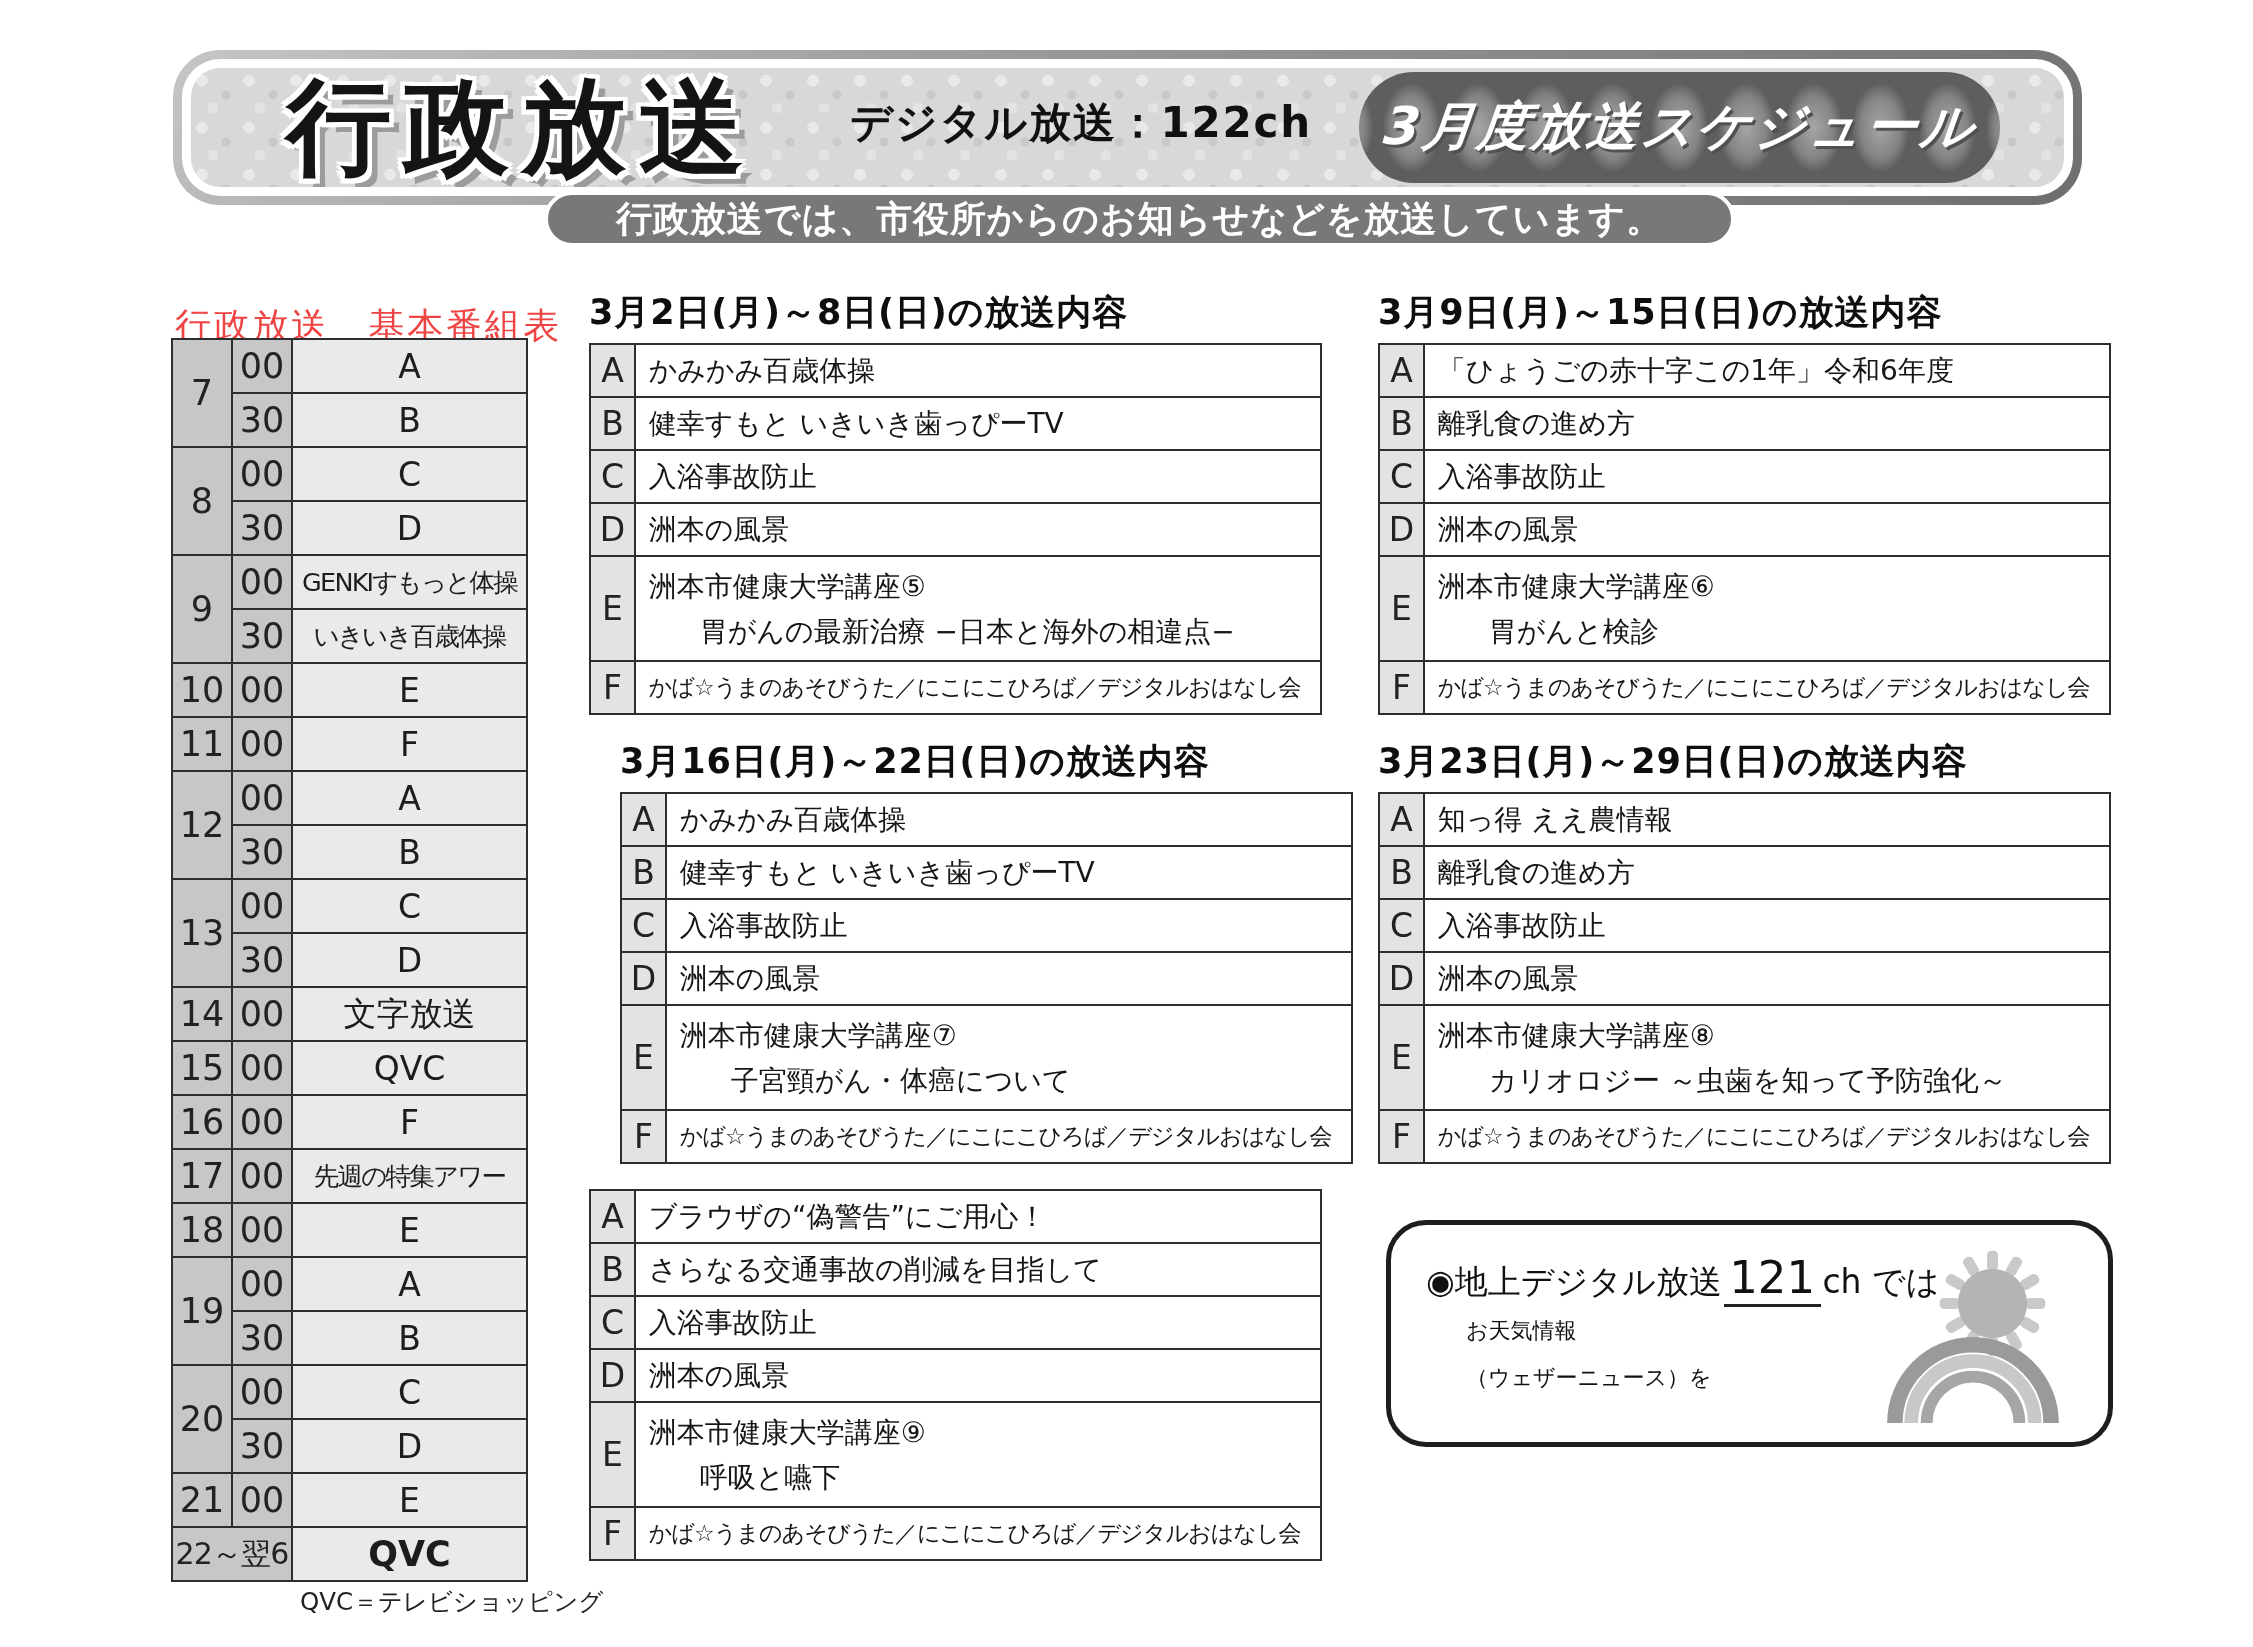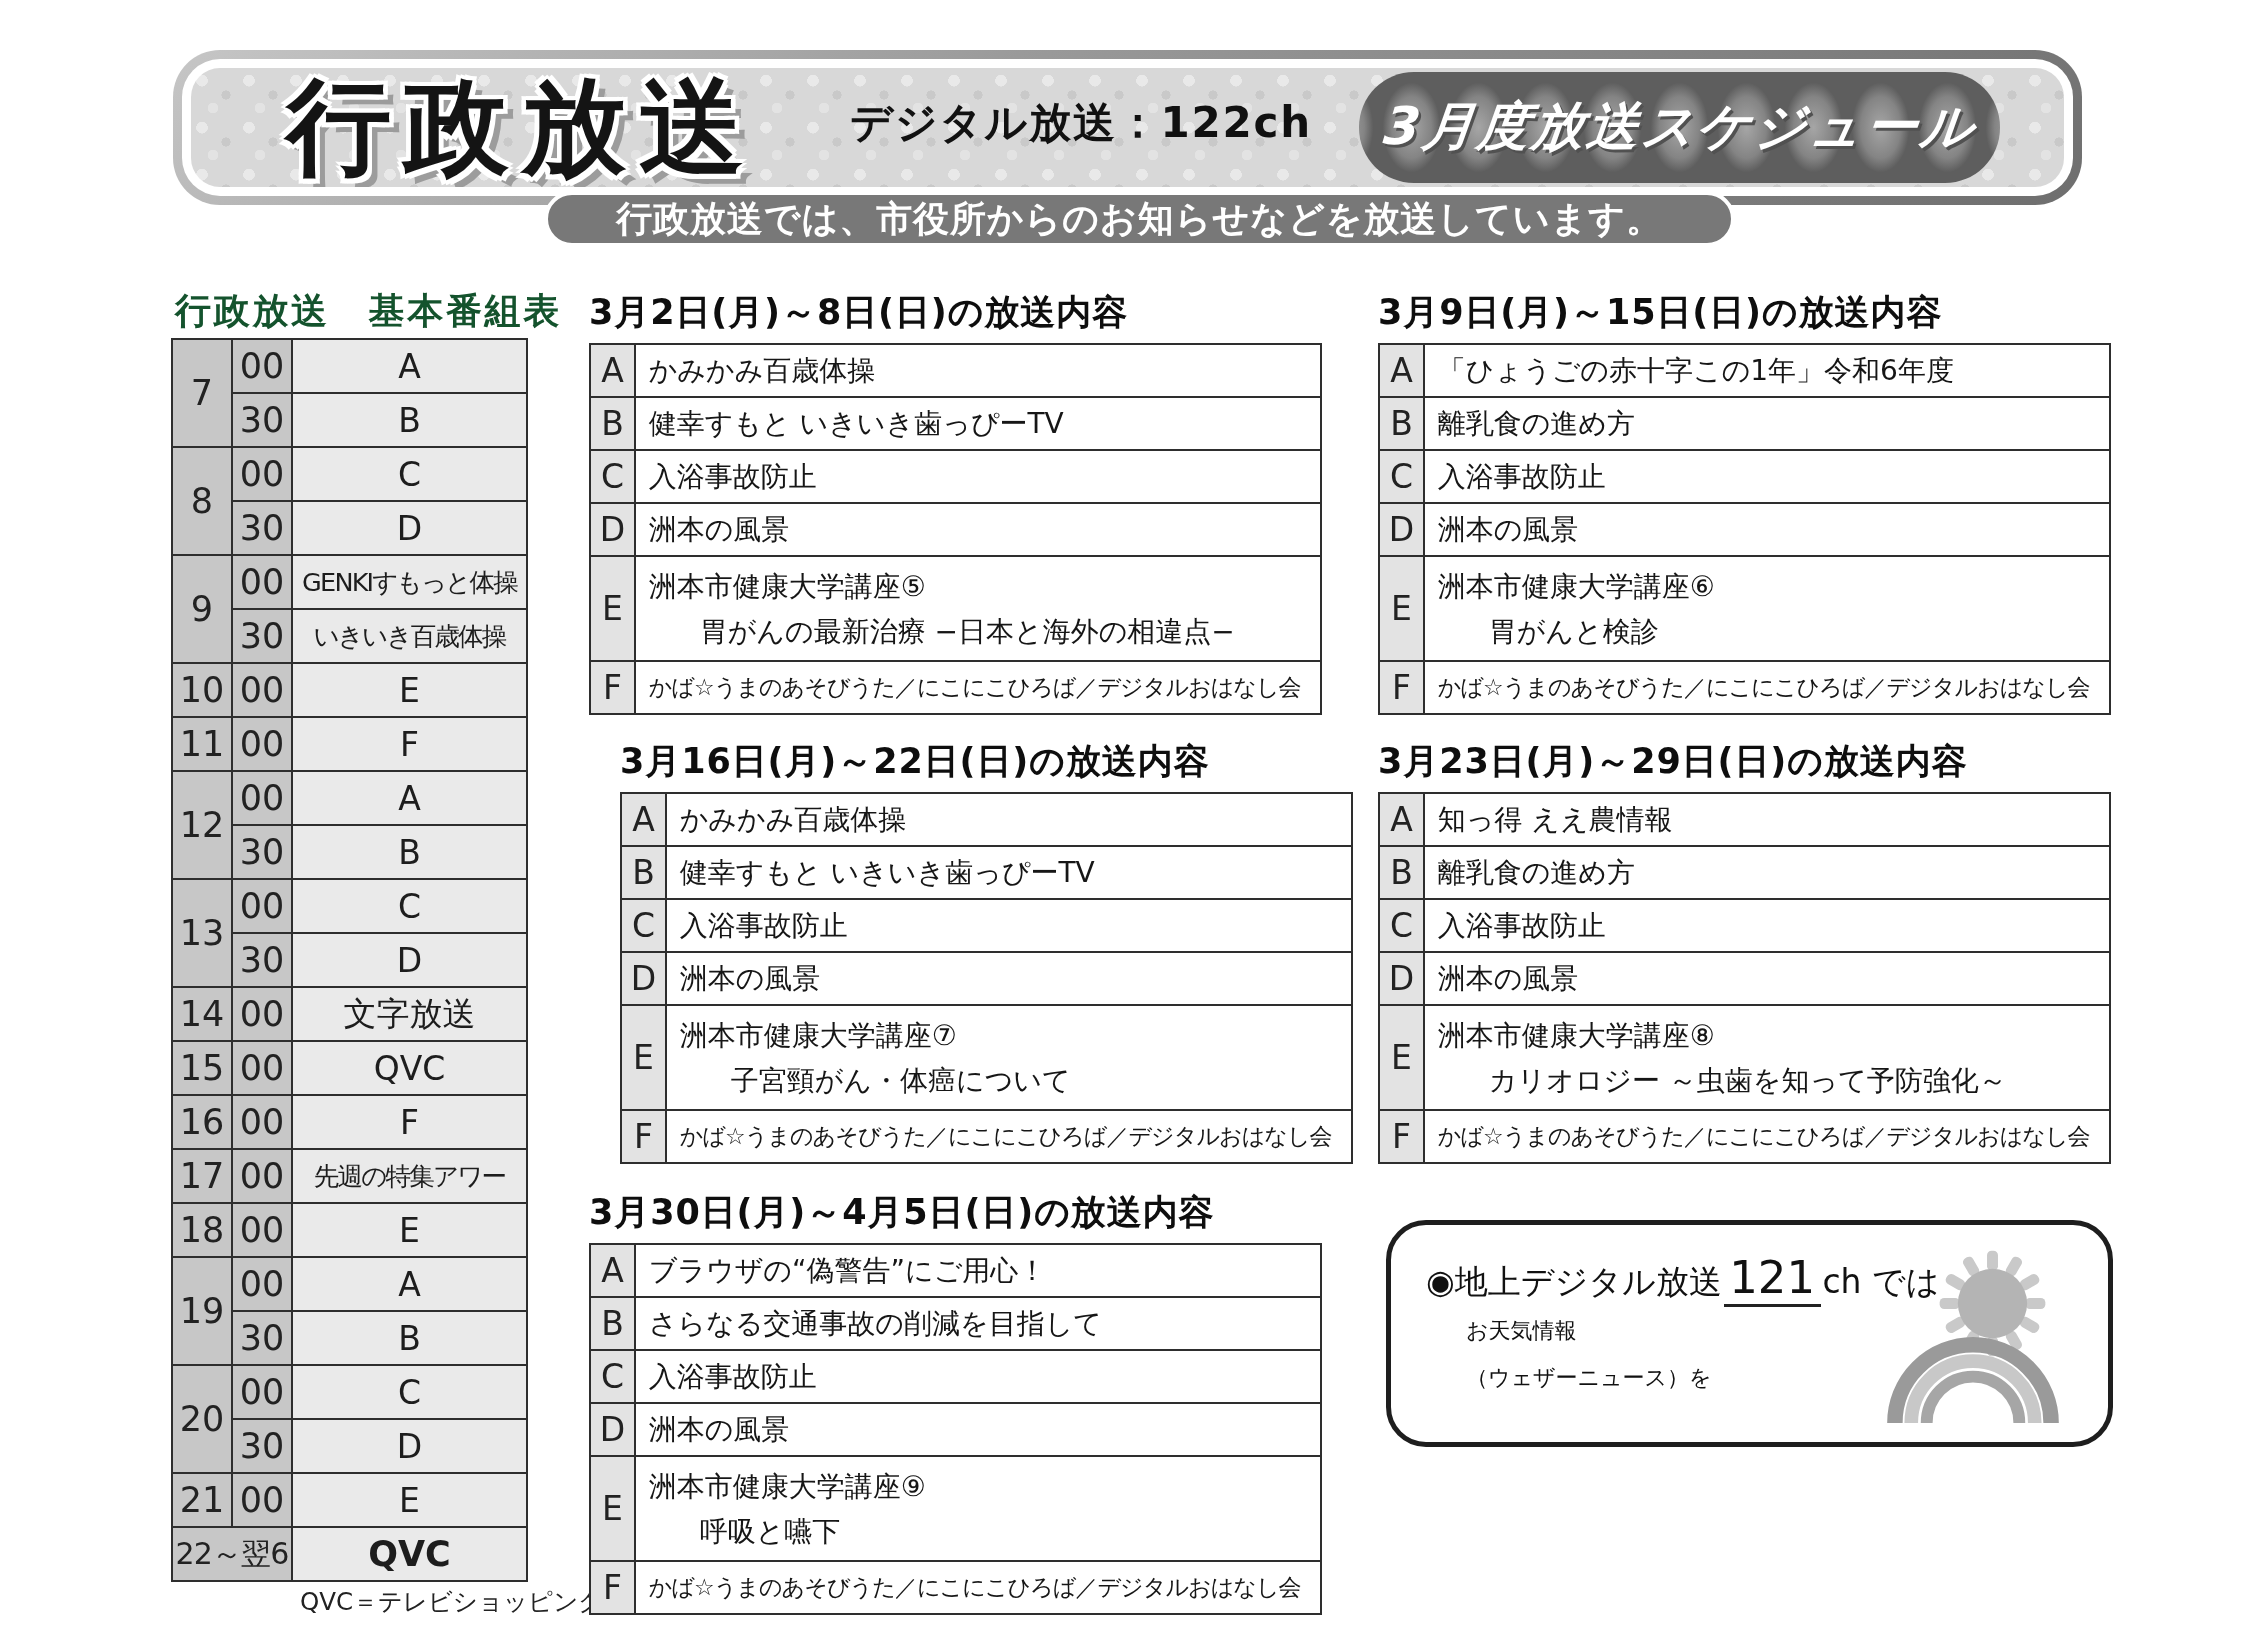--- a/index.html
+++ b/index.html
@@ -56,22 +56,22 @@
     letter-spacing:2.7px;text-shadow:2.7px 2.7px 0 #515151;transform:skewX(-6deg);white-space:nowrap;
   }
   .subtitle{
     position:absolute;left:544px;top:191px;width:1191px;height:56px;box-sizing:border-box;
     background:var(--banner-gray);border:4.5px solid #fff;border-radius:29px;
     display:flex;align-items:center;justify-content:center;
     font-size:36px;font-weight:bold;color:#fff;letter-spacing:0.9px;white-space:nowrap;
   }
   
   .basic-title{
-    position:absolute;left:175px;top:287px;font-size:36px;font-weight:bold;
-    letter-spacing:2.7px;color:#14532d;white-space:nowrap;
+    position:absolute;left:175px;top:302px;font-size:36px;font-weight:normal;
+    letter-spacing:2.7px;color:#ef4444;white-space:nowrap;
   }
   .basic-table{
     position:absolute;left:171px;top:338px;border-collapse:collapse;table-layout:fixed;
   }
   .basic-table td{border:2.7px solid var(--border-dark);overflow:hidden;}
   .basic-table tr{height:54px;}
   .basic-table .hour,.basic-table .min{
     background:var(--cell-header-gray);text-align:center;font-size:35px;color:#222;
   }
   .basic-table .hour.wide{font-size:30px;letter-spacing:-0.9px;}
@@ -388,21 +388,20 @@
             </td>
           </tr>
           <tr>
             <td class="letter">F</td>
             <td class="content csmall">かば☆うまのあそびうた／にこにこひろば／デジタルおはなし会</td>
           </tr>
         </tbody>
       </table>
   </div>
   <div class="panel" style="left:589px;top:1189px;">
-    <div class="panel-title">3月30日(月)～4月5日(日)の放送内容</div>
     <table class="content-table">
         <colgroup>
           <col style="width:45px">
           <col>
         </colgroup>
         <tbody>
           <tr>
             <td class="letter">A</td>
             <td class="content">ブラウザの“偽警告”にご用心！</td>
           </tr>

